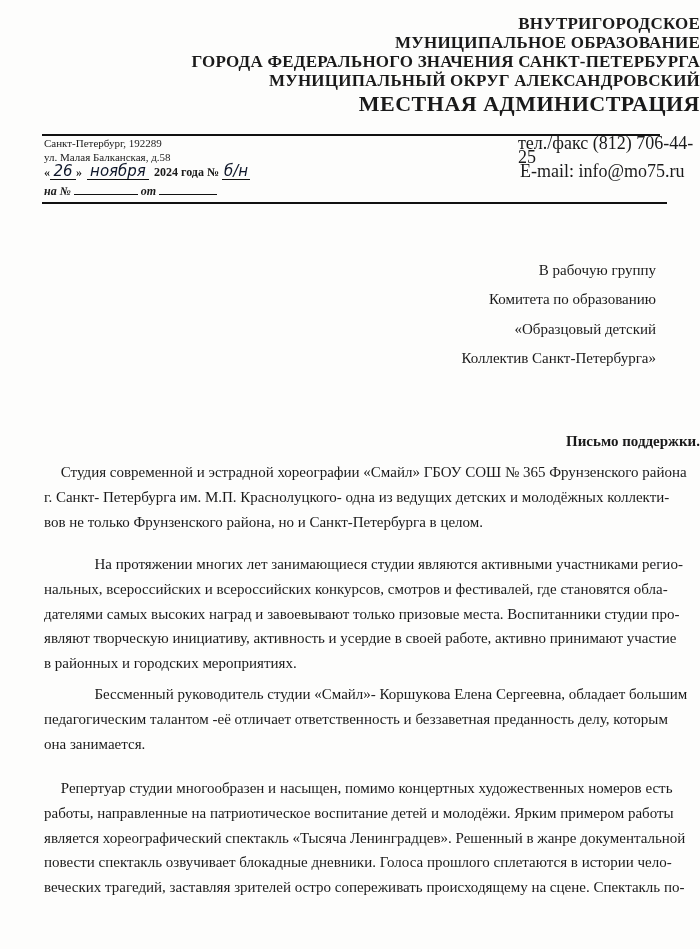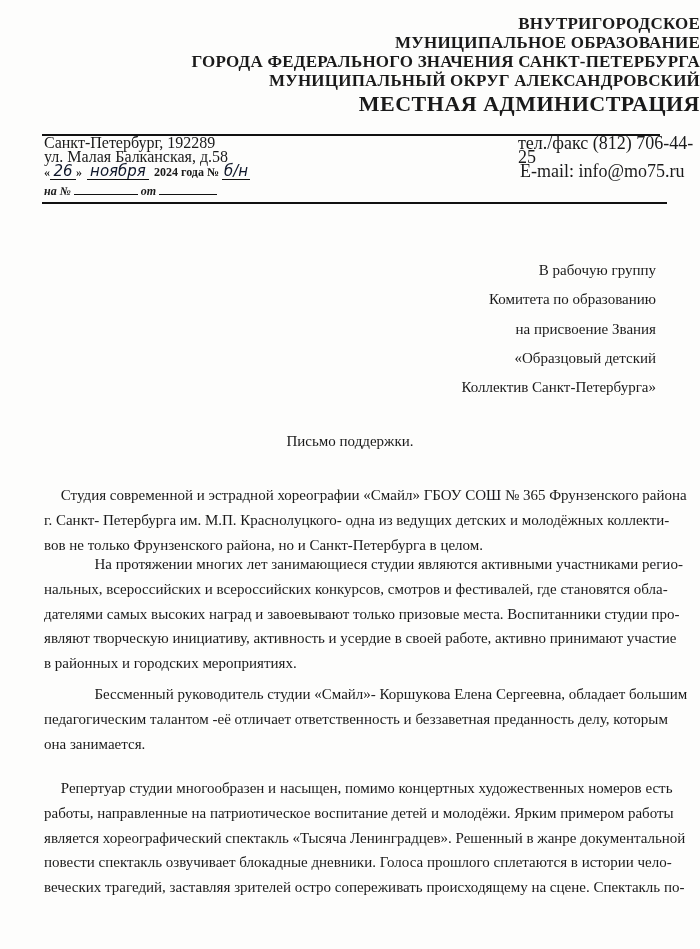--- a/index.html
+++ b/index.html
@@ -11,42 +11,42 @@
   .header-title {
     position: absolute; left: 0; width: 700px; top: 14px; text-align: right;
     font-weight: bold; line-height: 19px;
   }
   .header-title .l { font-size: 17px; letter-spacing: 0.2px; }
   .header-title .big { font-size: 22px; line-height: 27px; letter-spacing: 0.5px; padding-left: 12px; }
 
   .rule-top { position: absolute; left: 42px; top: 134px; width: 618px; height: 2px; background: #111; }
   .rule-bottom { position: absolute; left: 42px; top: 202px; width: 625px; height: 2px; background: #111; }
 
-  .addr { position: absolute; left: 44px; top: 136px; font-size: 16px; line-height: 14px; }
+  .addr { position: absolute; left: 44px; top: 136px; font-size: 11px; line-height: 14px; }
   .contact { position: absolute; left: 518px; top: 136px; font-size: 18px; line-height: 14px; }
   .contact .email { padding-left: 2px; }
 
   .regline { position: absolute; left: 44px; top: 164px; font-size: 12px; font-weight: bold; white-space: nowrap; }
   .hand { font-family: "DejaVu Sans", sans-serif; font-style: italic; color: #0f172a; font-weight: normal; font-size: 15px; display:inline-block; border-bottom: 1px solid #111; text-align: center; line-height: 15px;}
   .hand.day { width: 26px; }
   .hand.month { width: 62px; margin: 0 2px; }
   .hand.num { width: 28px; }
   .refline { position: absolute; left: 44px; top: 184px; font-size: 12px; font-weight: bold; white-space: nowrap; font-style: italic; }
   .blank { display: inline-block; border-bottom: 1px solid #111; height: 10px; vertical-align: baseline; }
   .blank.a { width: 64px; margin: 0 3px; }
   .blank.b { width: 58px; margin-left: 3px; }
 
   .addressee { position: absolute; right: 44px; top: 256px; text-align: right; font-size: 15px; line-height: 29.3px; }
 
-  .letter-title { position: absolute; left: 0; width: 700px; top: 433px; text-align: center; font-size: 15px; }
+  .letter-title { position: absolute; left: 0; width: 700px; top: 433px; text-align: right; font-size: 15px; font-weight: bold; }
 
   .para { position: absolute; left: 44px; width: 618px; font-size: 15px; line-height: 24.8px; text-align: justify; }
   .para .line { display: block; white-space: nowrap; text-align-last: justify; text-align: justify; }
   .para .line.last { text-align-last: left; }
-  .p1 { top: 460px; margin-top: 23px; }
+  .p1 { top: 460px; }
   .p2 { top: 552px; }
   .p3 { top: 682px; }
   .p4 { top: 764px; margin-top: 12px; }
 </style>
 </head>
 <body>
 
 <div class="header-title">
   <div class="l">ВНУТРИГОРОДСКОЕ</div>
   <div class="l">МУНИЦИПАЛЬНОЕ ОБРАЗОВАНИЕ</div>
@@ -76,21 +76,20 @@
 
 <div class="refline">
   <span>на №</span><span class="blank a"></span><span>от</span><span class="blank b"></span>
 </div>
 
 <div class="rule-bottom"></div>
 
 <div class="addressee">
   <div>В рабочую группу</div>
   <div>Комитета по образованию</div>
-  <div>на присвоение Звания</div>
   <div>«Образцовый детский</div>
   <div>Коллектив Санкт-Петербурга»</div>
 </div>
 
 <div class="letter-title">Письмо поддержки.</div>
 
 <div class="para p1">
   <span class="line" style="text-indent: 16.8px;">Студия современной и эстрадной хореографии «Смайл» ГБОУ СОШ № 365 Фрунзенского района</span>
   <span class="line">г. Санкт- Петербурга им. М.П. Краснолуцкого- одна из ведущих детских и молодёжных коллекти-</span>
   <span class="line last">вов не только Фрунзенского района, но и Санкт-Петербурга в целом.</span>

